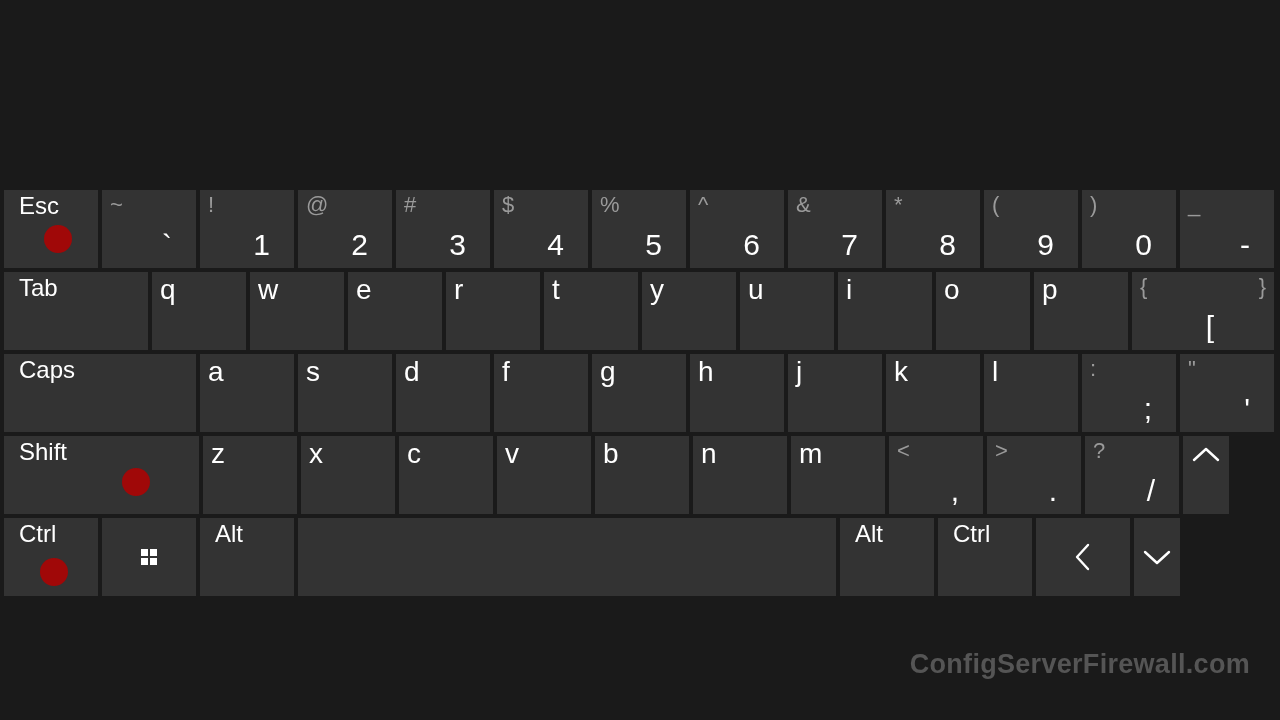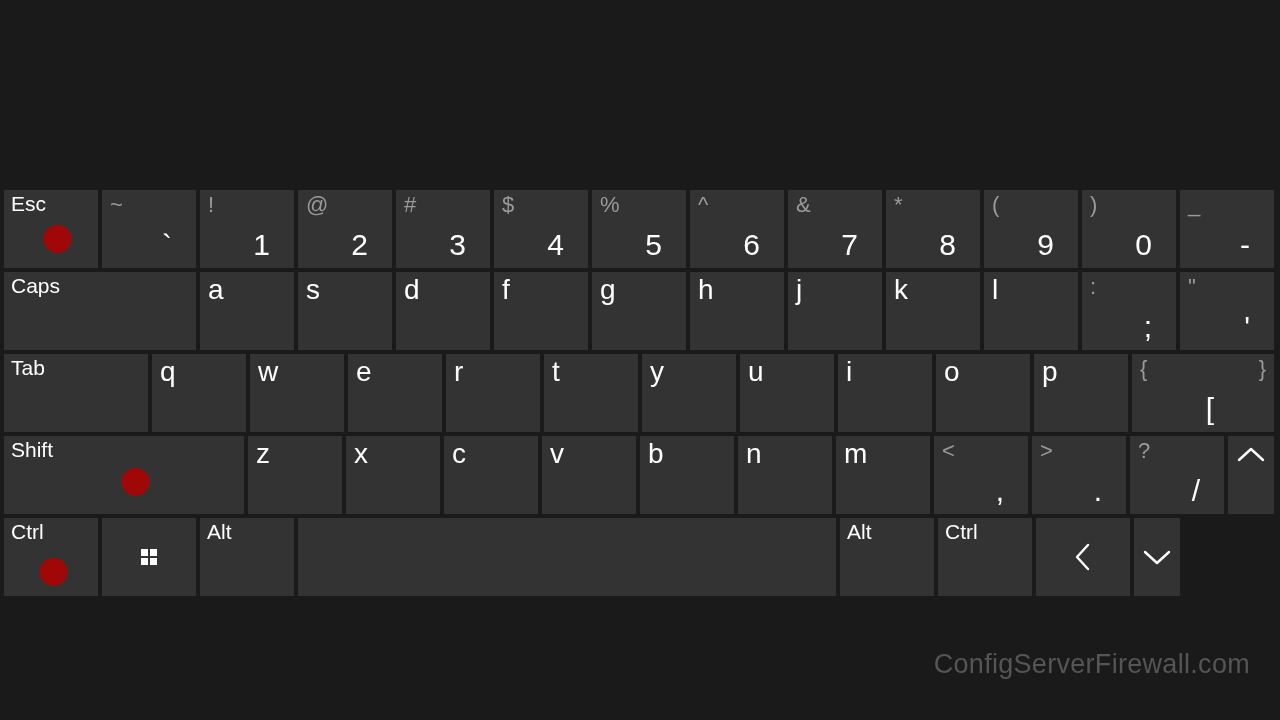--- a/index.html
+++ b/index.html
@@ -41,23 +41,23 @@
   }
   .key .low {
     position: absolute;
     right: 24px;
     bottom: 6px;
     font-size: 30px;
     color: #ffffff;
   }
   .key .label {
     position: absolute;
-    left: 7px;
+    left: 15px;
     top: 2px;
-    font-size: 21px;
+    font-size: 24px;
     color: #ffffff;
   }
   .key .letter {
     position: absolute;
     left: 8px;
     top: 2px;
     font-size: 28px;
     color: #ffffff;
   }
   .key .dot {
@@ -93,20 +93,21 @@
     width: 7px;
     height: 7px;
   }
   .watermark {
     position: absolute;
     right: 30px;
     bottom: 40px;
     font-size: 27px;
     color: #555555;
     letter-spacing: 0.3px;
+    font-weight: bold;
   }
 </style>
 </head>
 <body>
 
 <div class="keyboard">
 
   <div class="row">
     <div class="key" style="width:94px">
       <span class="label">Esc</span>
@@ -152,61 +153,20 @@
       <span class="up">(</span>
       <span class="low">9</span>
     </div>
     <div class="key" style="width:94px">
       <span class="up">)</span>
       <span class="low">0</span>
     </div>
     <div class="key" style="width:94px">
       <span class="up">_</span>
       <span class="low">-</span>
-    </div>
-  </div>
-
-  <div class="row">
-    <div class="key" style="width:192px">
-      <span class="label">Caps</span>
-    </div>
-    <div class="key" style="width:94px">
-        <span class="letter">a</span>
-      </div>
-    <div class="key" style="width:94px">
-        <span class="letter">s</span>
-      </div>
-    <div class="key" style="width:94px">
-        <span class="letter">d</span>
-      </div>
-    <div class="key" style="width:94px">
-        <span class="letter">f</span>
-      </div>
-    <div class="key" style="width:94px">
-        <span class="letter">g</span>
-      </div>
-    <div class="key" style="width:94px">
-        <span class="letter">h</span>
-      </div>
-    <div class="key" style="width:94px">
-        <span class="letter">j</span>
-      </div>
-    <div class="key" style="width:94px">
-        <span class="letter">k</span>
-      </div>
-    <div class="key" style="width:94px">
-        <span class="letter">l</span>
-      </div>
-    <div class="key" style="width:94px">
-      <span class="up">:</span>
-      <span class="low">;</span>
-    </div>
-    <div class="key" style="width:94px">
-      <span class="up">"</span>
-      <span class="low">'</span>
     </div>
   </div>
 
   <div class="row">
     <div class="key" style="width:144px">
       <span class="label">Tab</span>
     </div>
     <div class="key" style="width:94px">
         <span class="letter">q</span>
       </div>
@@ -238,21 +198,62 @@
         <span class="letter">p</span>
       </div>
     <div class="key" style="width:142px">
       <span class="up" style="left:8px">{</span>
       <span class="up" style="left:auto; right:8px">}</span>
       <span class="low" style="right:60px">[</span>
     </div>
   </div>
 
   <div class="row">
-    <div class="key" style="width:240px">
+    <div class="key" style="width:192px">
+      <span class="label">Caps</span>
+    </div>
+    <div class="key" style="width:94px">
+        <span class="letter">a</span>
+      </div>
+    <div class="key" style="width:94px">
+        <span class="letter">s</span>
+      </div>
+    <div class="key" style="width:94px">
+        <span class="letter">d</span>
+      </div>
+    <div class="key" style="width:94px">
+        <span class="letter">f</span>
+      </div>
+    <div class="key" style="width:94px">
+        <span class="letter">g</span>
+      </div>
+    <div class="key" style="width:94px">
+        <span class="letter">h</span>
+      </div>
+    <div class="key" style="width:94px">
+        <span class="letter">j</span>
+      </div>
+    <div class="key" style="width:94px">
+        <span class="letter">k</span>
+      </div>
+    <div class="key" style="width:94px">
+        <span class="letter">l</span>
+      </div>
+    <div class="key" style="width:94px">
+      <span class="up">:</span>
+      <span class="low">;</span>
+    </div>
+    <div class="key" style="width:94px">
+      <span class="up">"</span>
+      <span class="low">'</span>
+    </div>
+  </div>
+
+  <div class="row">
+    <div class="key" style="width:195px">
       <span class="label">Shift</span>
       <span class="dot" style="left:118px; top:32px"></span>
     </div>
     <div class="key" style="width:94px">
         <span class="letter">z</span>
       </div>
     <div class="key" style="width:94px">
         <span class="letter">x</span>
       </div>
     <div class="key" style="width:94px">

